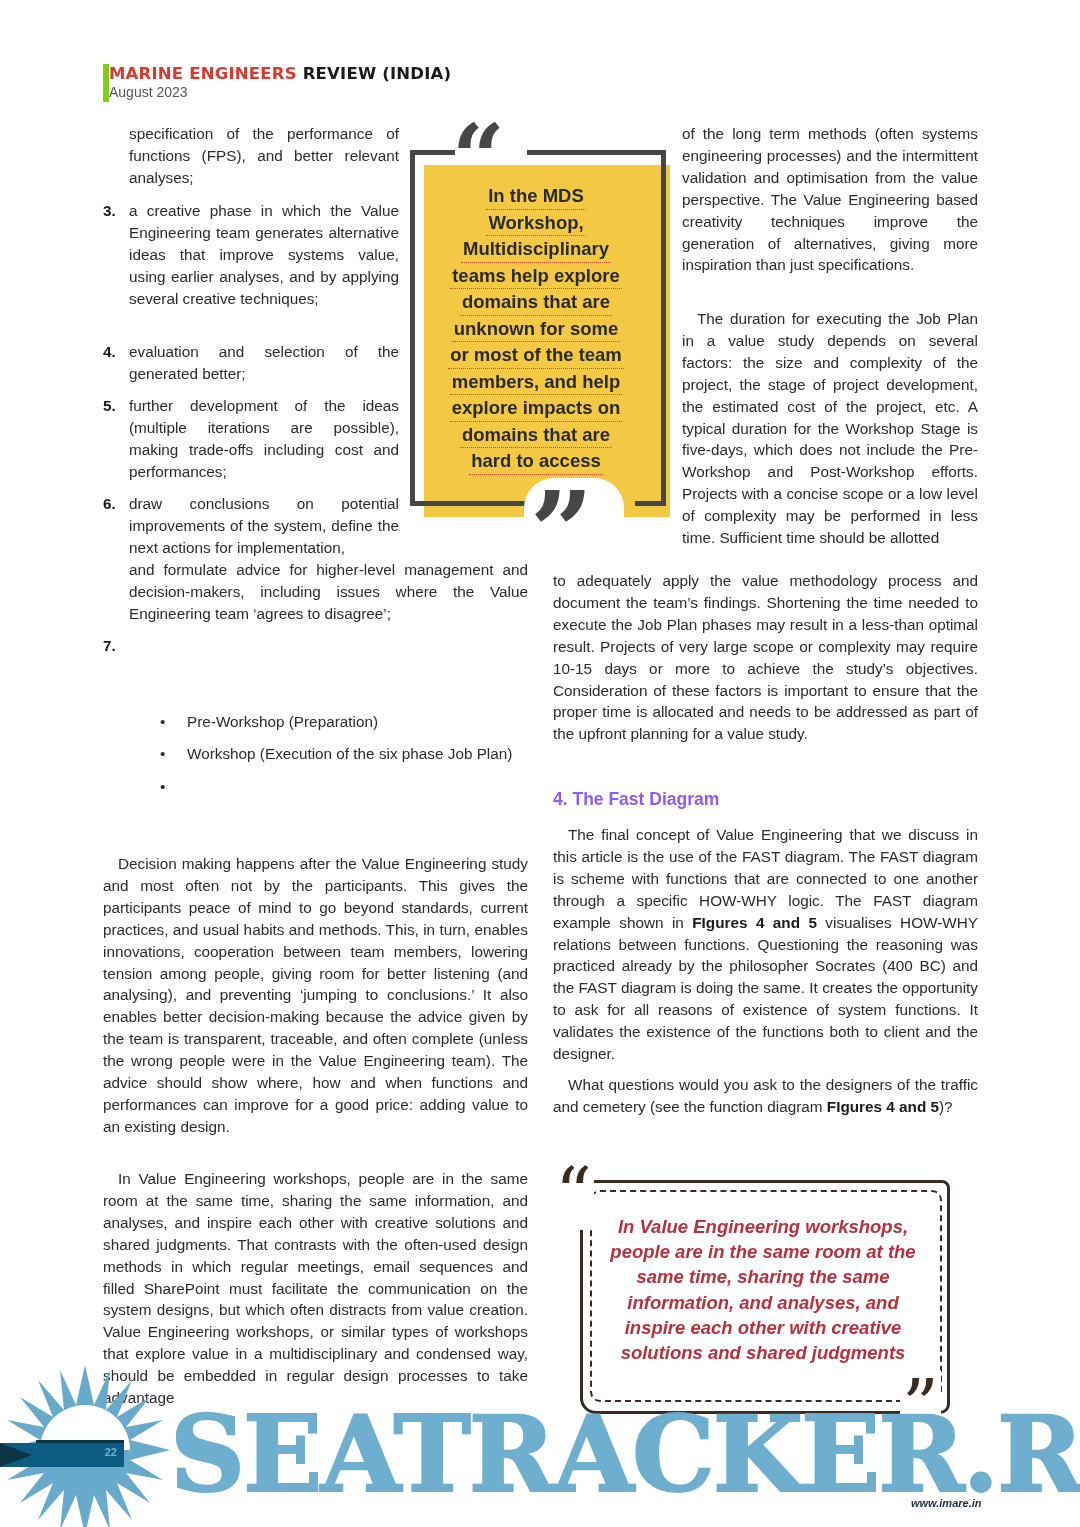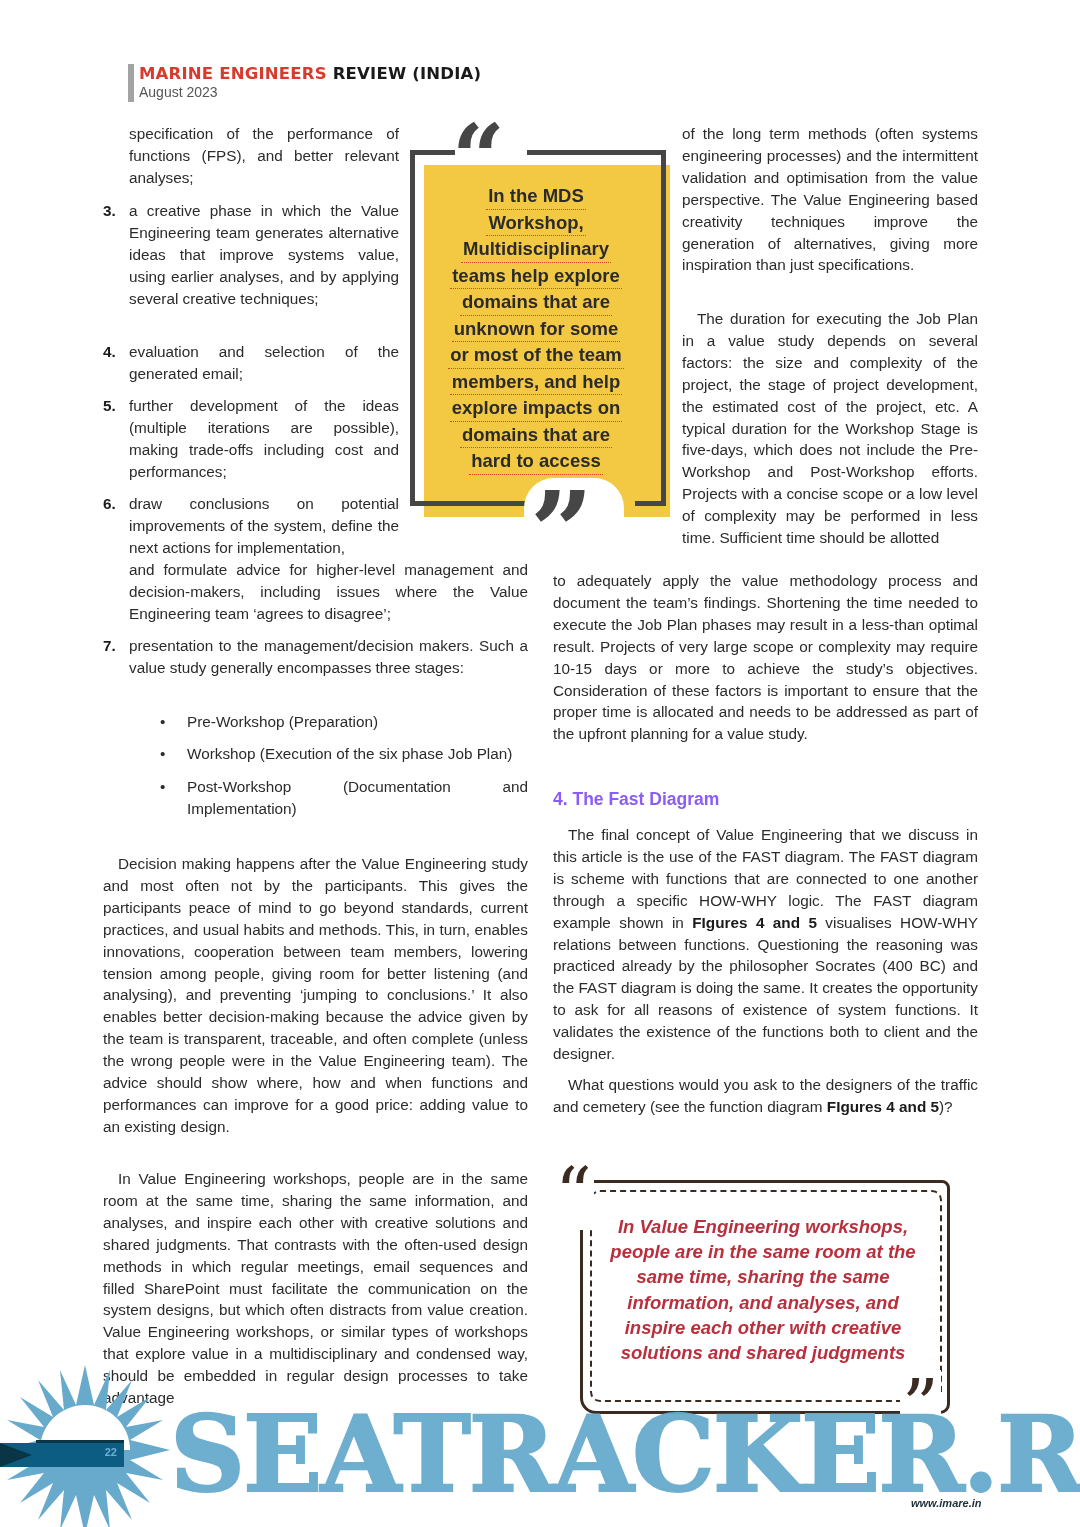--- a/index.html
+++ b/index.html
@@ -1,19 +1,19 @@
 <!DOCTYPE html>
 <html><head>
 <meta charset="utf-8">
 <style>
   html, body { margin: 0; padding: 0; background: #ffffff; }
   body { width: 1080px; height: 1527px; position: relative; overflow: hidden;
          font-family: "Liberation Sans", sans-serif; color: #2b2b2b; }
 
-  .masthead { position: absolute; left: 103px; top: 64px; border-left: 6px solid #a3a3a3; padding-left: 5px; height: 38px; margin-left: 25px; }
+  .masthead { position: absolute; left: 103px; top: 64px; border-left: 6px solid #84cc16; height: 38px; }
   .masthead .title { font-family: "DejaVu Sans", sans-serif; font-weight: bold; font-size: 16.5px; line-height: 19px; letter-spacing: 0.2px; }
   .masthead .title .red { color: #d93a2e; }
   .masthead .title .black { color: #1a1a1a; }
   .masthead .date { font-size: 14px; color: #555; line-height: 18px; }
 
   .txt { position: absolute; font-size: 15.3px; line-height: 21.9px; text-align: justify; color: #2b2b2b; }
   .txt p { margin: 0; }
   .indent { text-indent: 15px; }
 
   .list-item { position: absolute; font-size: 15.3px; line-height: 21.9px; text-align: justify; }
@@ -71,49 +71,47 @@
 </div>
 
 <div class="txt" style="left:129px; top:123px; width:270px;">specification of the performance of functions (FPS), and better relevant analyses;</div>
 
 <div class="list-item" style="left:129px; top:200px; width:270px;">
   <span class="num">3.</span>
   <span>a creative phase in which the Value Engineering team generates alternative ideas that improve systems value, using earlier analyses, and by applying several creative techniques;</span>
 </div>
 <div class="list-item" style="left:129px; top:341px; width:270px;">
   <span class="num">4.</span>
-  <span>evaluation and selection of the generated email;</span>
+  <span>evaluation and selection of the generated better;</span>
 </div>
 <div class="list-item" style="left:129px; top:395px; width:270px;">
   <span class="num">5.</span>
   <span>further development of the ideas (multiple iterations are possible), making trade-offs including cost and performances;</span>
 </div>
 <div class="list-item" style="left:129px; top:493px; width:270px;">
   <span class="num">6.</span>
   <span>draw conclusions on potential improvements of the system, define the next actions for implementation,</span>
 </div>
 <div class="txt" style="left:129px; top:559px; width:399px;">and formulate advice for higher-level management and decision-makers, including issues where the Value Engineering team ‘agrees to disagree’;</div>
 
 <div class="list-item" style="left:129px; top:635px; width:399px;">
   <span class="num">7.</span>
-  <span>presentation to the management/decision makers. Such a value study generally encompasses three stages:</span>
 </div>
 
 <div class="bullets" style="top:711px;">
   <div class="bullet">
     <span class="dot">•</span>
     <span>Pre-Workshop (Preparation)</span>
   </div>
   <div class="bullet">
     <span class="dot">•</span>
     <span>Workshop (Execution of the six phase Job Plan)</span>
   </div>
   <div class="bullet">
     <span class="dot">•</span>
-    <span>Post-Workshop (Documentation and Implementation)</span>
   </div>
 </div>
 
 <div class="txt" style="left:103px; top:853px; width:425px;">
   <p class="indent">Decision making happens after the Value Engineering study and most often not by the participants. This gives the participants peace of mind to go beyond standards, current practices, and usual habits and methods. This, in turn, enables innovations, cooperation between team members, lowering tension among people, giving room for better listening (and analysing), and preventing ‘jumping to conclusions.’ It also enables better decision-making because the advice given by the team is transparent, traceable, and often complete (unless the wrong people were in the Value Engineering team). The advice should show where, how and when functions and performances can improve for a good price: adding value to an existing design.</p>
 </div>
 <div class="txt" style="left:103px; top:1168px; width:425px;">
   <p class="indent">In Value Engineering workshops, people are in the same room at the same time, sharing the same information, and analyses, and inspire each other with creative solutions and shared judgments. That contrasts with the often-used design methods in which regular meetings, email sequences and filled SharePoint must facilitate the communication on the system designs, but which often distracts from value creation. Value Engineering workshops, or similar types of workshops that explore value in a multidisciplinary and condensed way, should be embedded in regular design processes to take advantage</p>
 </div>
 

